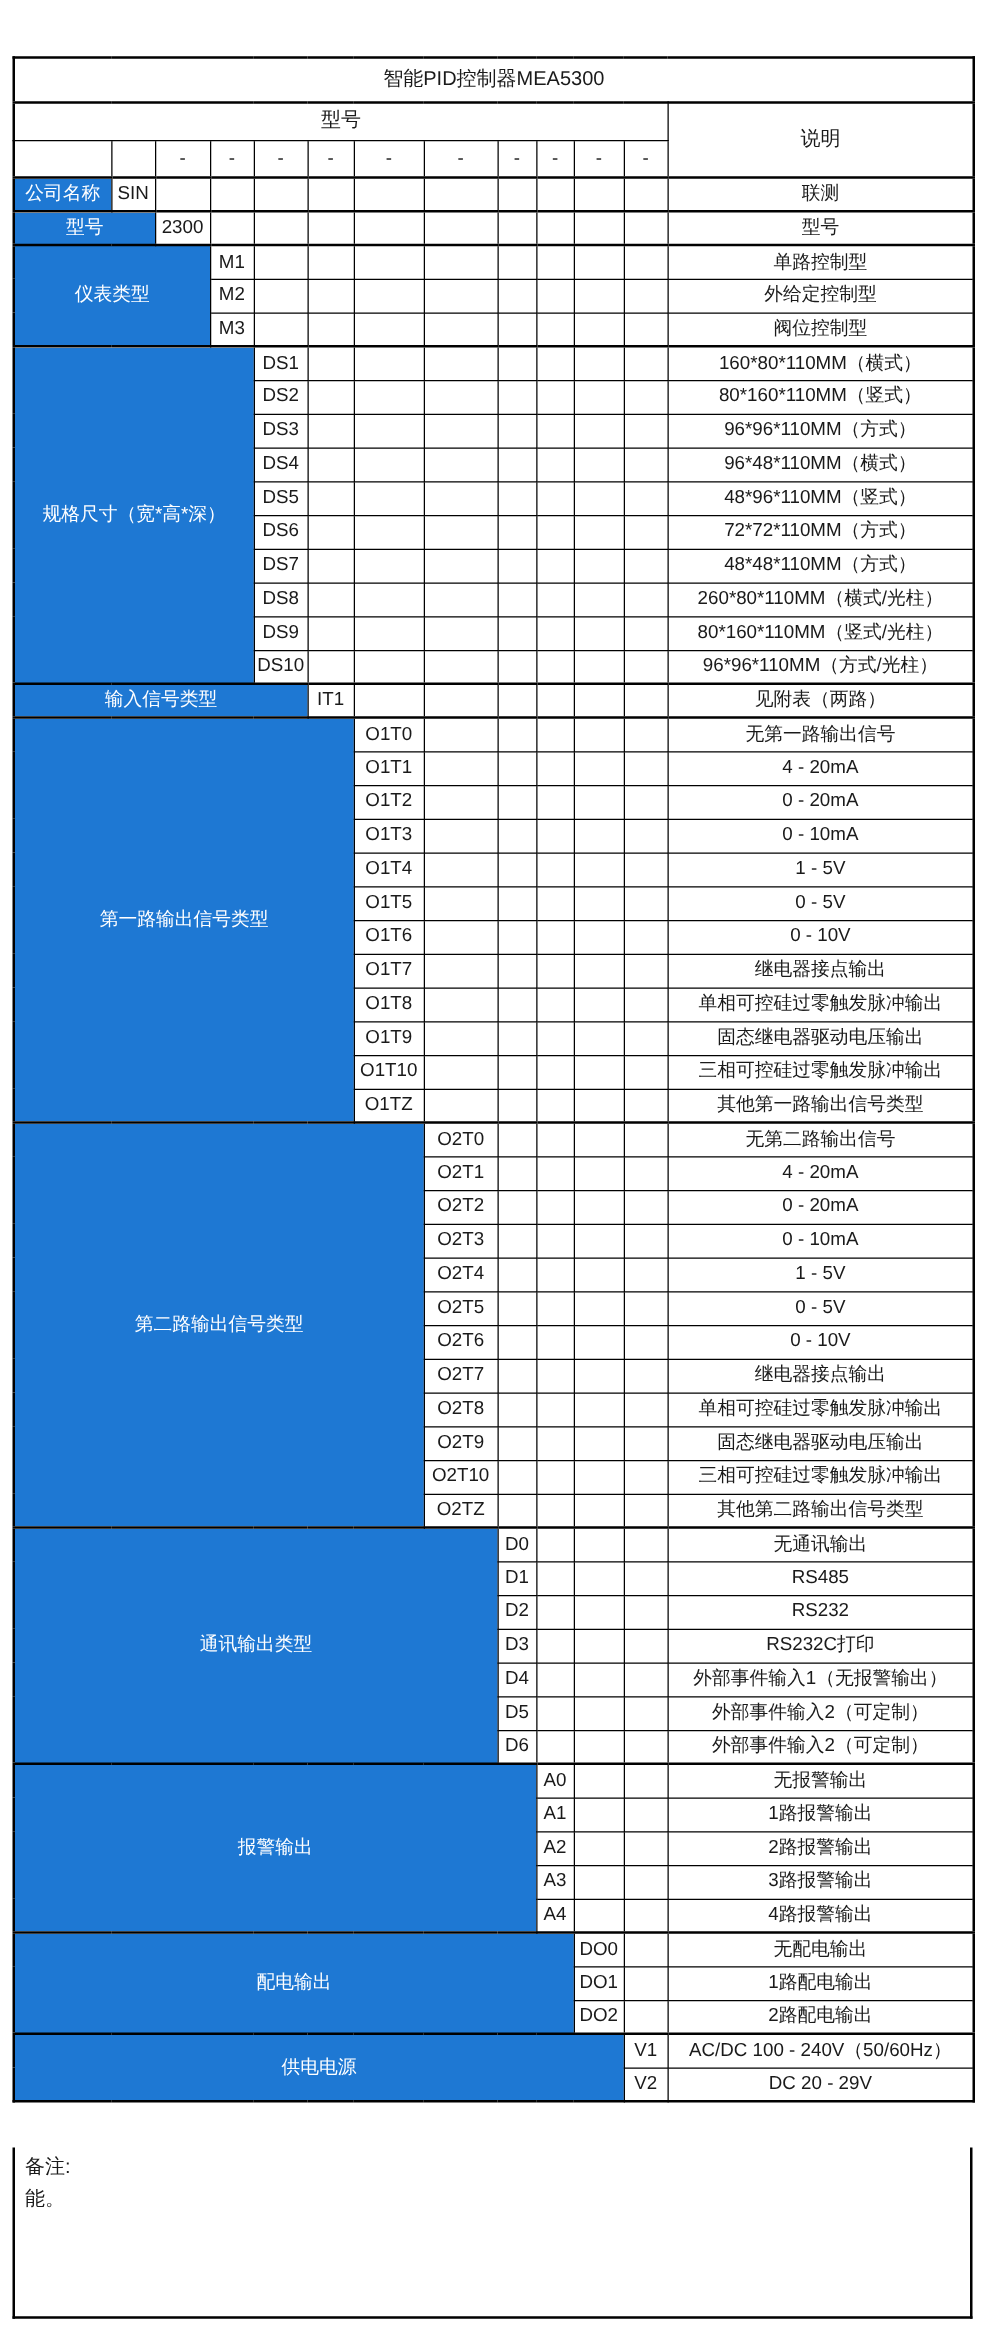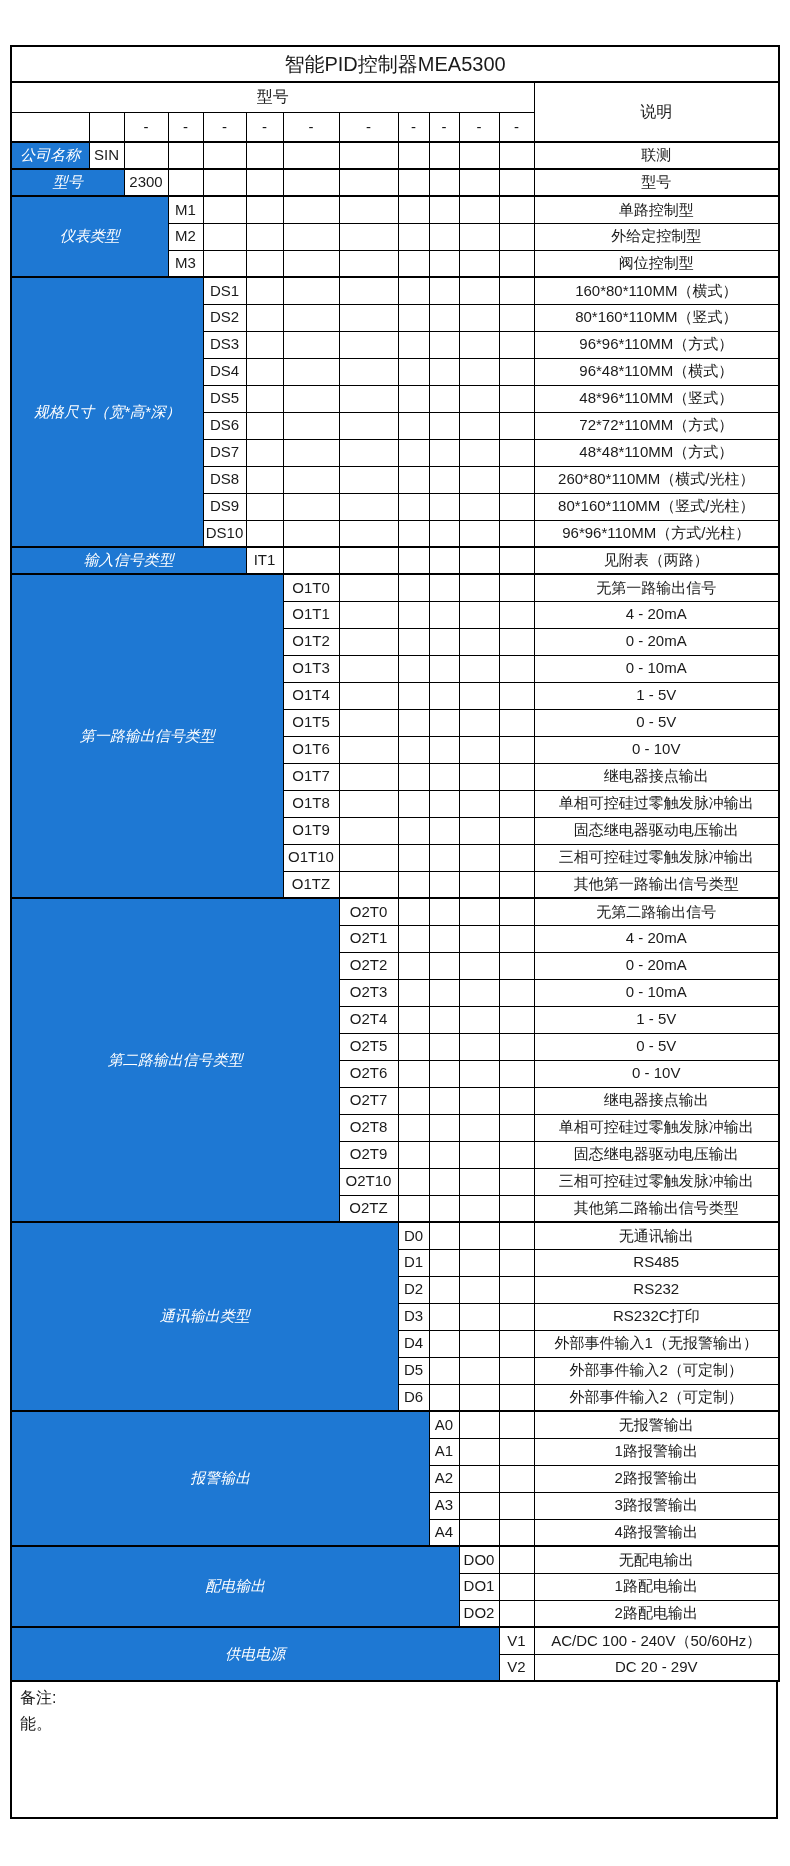--- a/index.html
+++ b/index.html
@@ -14,33 +14,34 @@
     border:2px solid #000;
   }
   td{
     border:1px solid #000;
     text-align:center;vertical-align:middle;
     font-size:15px;line-height:1.1;
     padding:0 2px;overflow:hidden;white-space:nowrap;
   }
   tr.data-row{height:27px;}
   tr.row-title{height:36px;}
-  tr.row-title td{font-size:20px;border-bottom:2px solid #000;}
+  tr.row-title td{font-size:16px;border-bottom:2px solid #000;}
   tr.row-head{height:30px;}
   tr.row-head td{font-size:16px;}
   tr.row-dash{height:30px;}
   tr.sec-top td{border-top:2px solid #000;}
-  td.label{background:#1e78d3;color:#ffffff;font-style:italic;}
+  td.label{background:#1e78d3;color:#ffffff;}
   td.desc{white-space:nowrap;}
   .notes{
     box-sizing:border-box;width:768px;height:137px;
     border:2px solid #000;border-top:0;
     padding:3px 10px 4px 8px;
     font-size:16px;line-height:26px;text-align:left;
     overflow:hidden;
+    margin-top:36px;
   }
   .note-line{white-space:normal;}
 </style>
 </head>
 <body>
 
 <div class="wrap">
   <table>
     <colgroup>
         <col style="width: 78px;">

